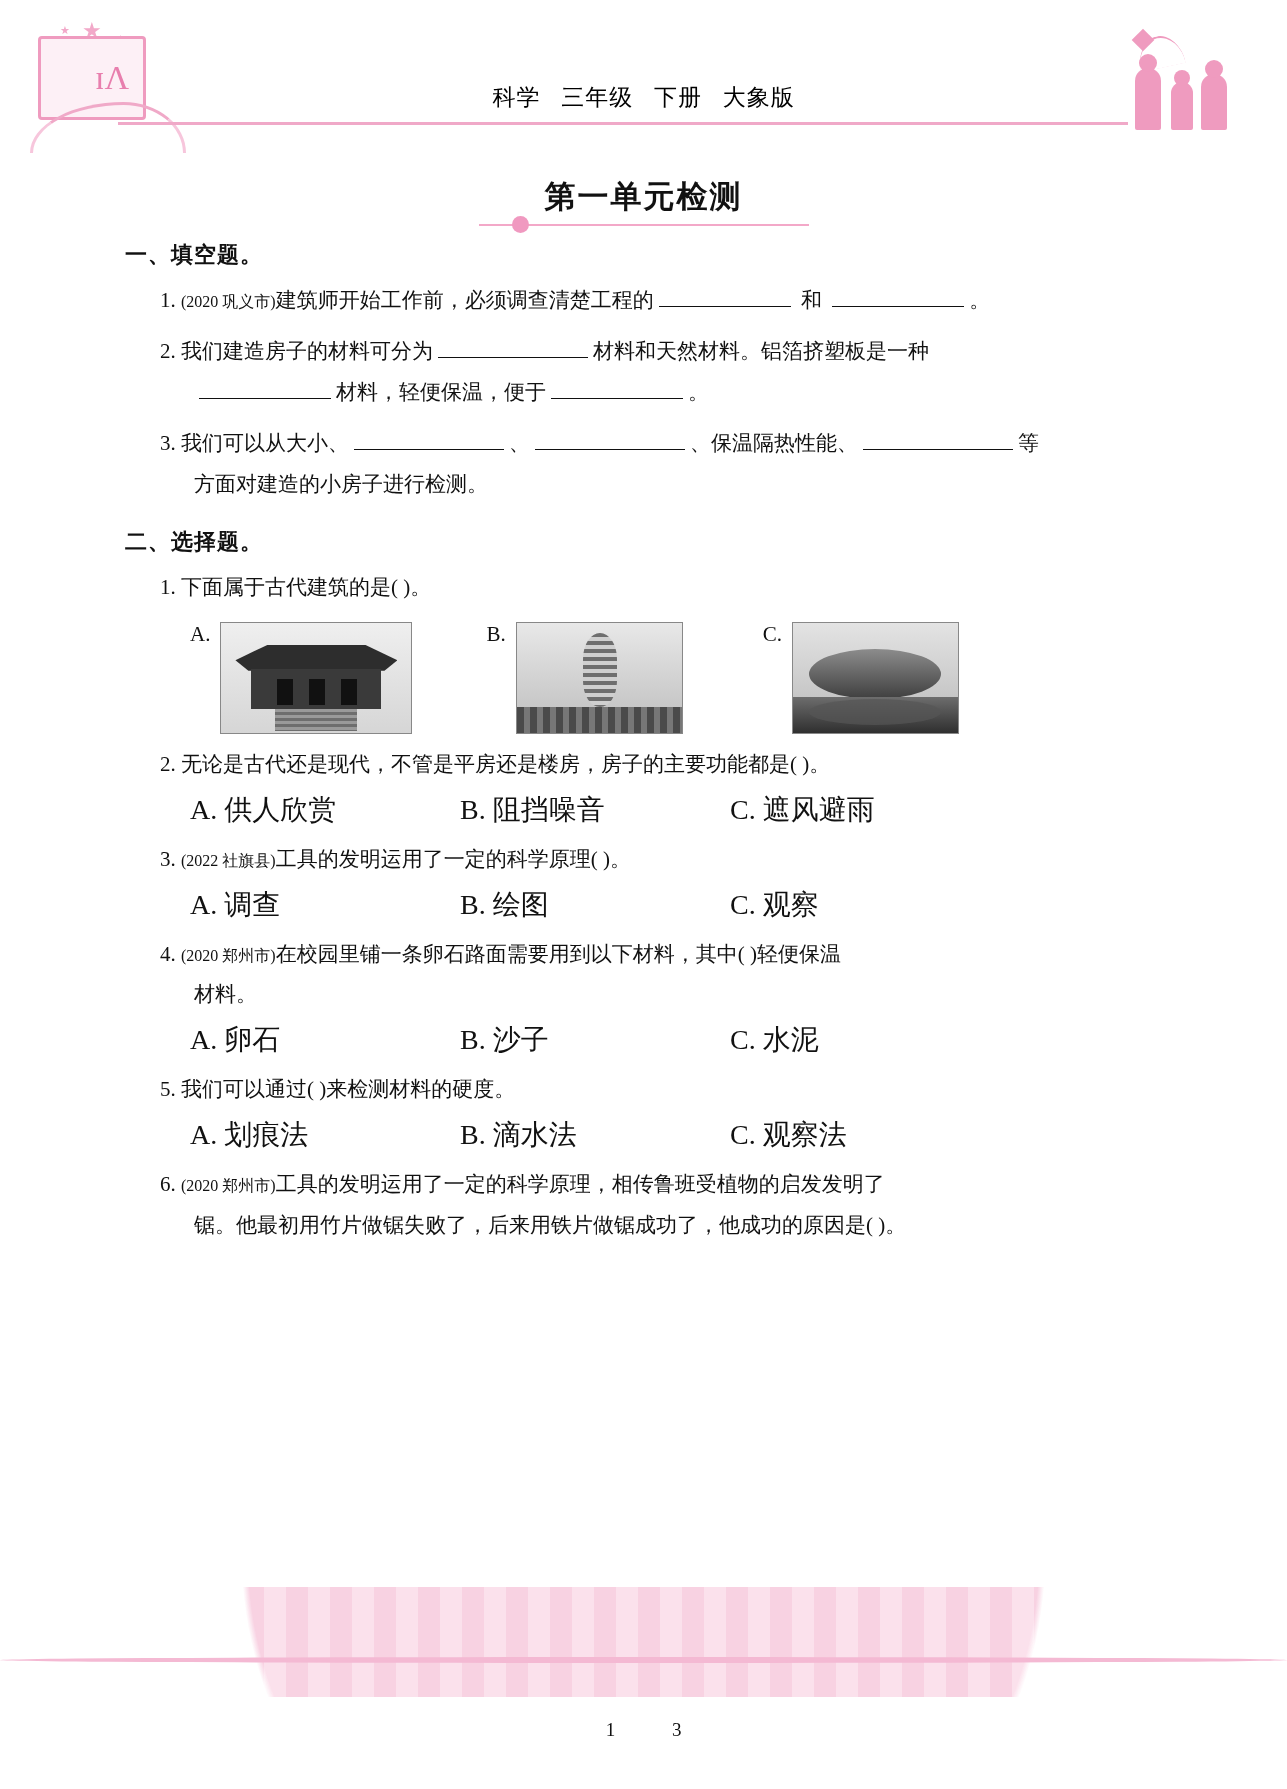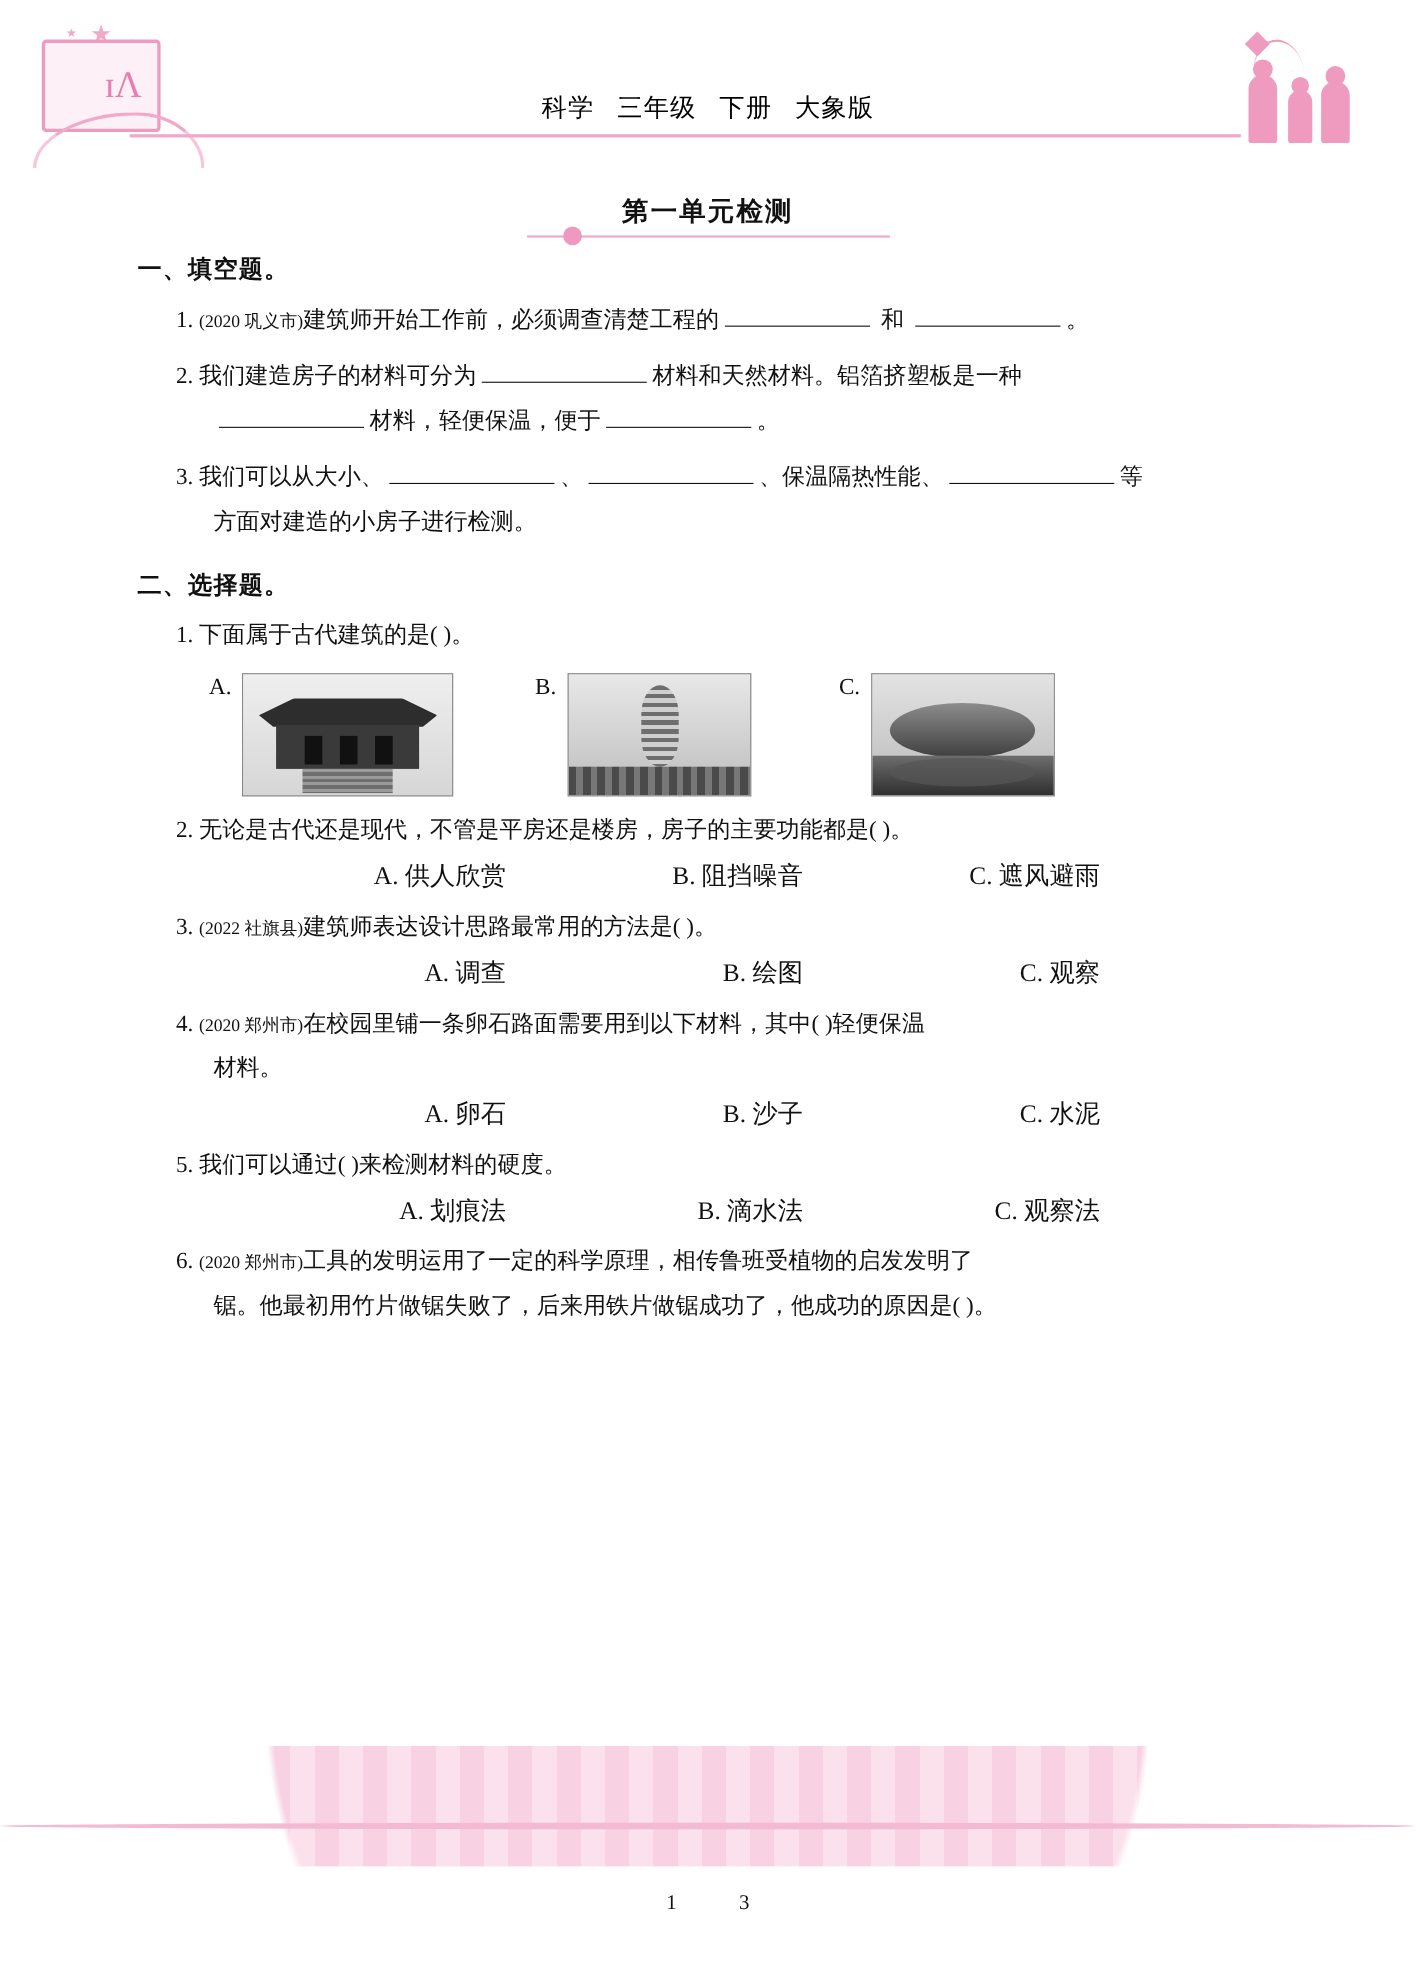--- a/index.html
+++ b/index.html
@@ -74,21 +74,21 @@
   .page-num {
     position:absolute; left:0; bottom:48px; width:100%;
     text-align:center; font-size:19px; color:#111;
   }
   .page-num .n2 { margin-left:52px; }
 
   
   .content { position:absolute; left:0; top:150px; width:100%; }
 
   .doc-title {
-    text-align:center; font-size:24px; font-weight:bold;
+    text-align:center; font-size:31px; font-weight:bold;
     letter-spacing:2px; position:relative; margin:26px 0 18px 0;
   }
   .doc-title .tline {
     position:absolute; left:50%; transform:translateX(-50%);
     bottom:-8px; width:330px; height:2px; background:#f3a8c8;
   }
   .doc-title .tdot {
     position:absolute; left:calc(50% - 132px); bottom:-15px;
     width:17px; height:17px; border-radius:50%; background:#f099c0;
   }
@@ -105,23 +105,22 @@
   }
   .sub { font-size:16px; }
   .blank {
     display:inline-block; border-bottom:1.5px solid #111;
     vertical-align:baseline; height:1.15em; margin:0 5px;
   }
   .b-md { width:132px; }
   .b-lg { width:150px; }
 
   .opts {
-    font-size:23px; margin:6px 0 0 190px; width:930px;
+    font-size:28px; margin:6px 0 0 190px; width:930px;
     display:flex;
-    text-align:right;
   }
   .opts .o { width:270px; }
 
   .imgrow {
     margin:14px 0 6px 190px; width:940px;
     display:flex; align-items:flex-start;
   }
   .imgcell { display:flex; align-items:flex-start; }
   .imglabel { font-size:21px; margin-right:10px; line-height:1.2; }
 
@@ -255,21 +254,21 @@
       <span>无论是古代还是现代，不管是平房还是楼房，房子的主要功能都是(          )。</span>
     </div>
     <div class="opts">
       <div class="o">A. 供人欣赏</div>
       <div class="o">B. 阻挡噪音</div>
       <div class="o">C. 遮风避雨</div>
     </div>
 
     <div class="q">
       <span>3.</span>
-      <span class="sub">(2022 社旗县)</span><span>建筑师表达设计思路最常用的方法是(          )。</span>
+      <span class="sub">(2022 社旗县)</span><span>工具的发明运用了一定的科学原理(          )。</span>
     </div>
     <div class="opts">
       <div class="o">A. 调查</div>
       <div class="o">B. 绘图</div>
       <div class="o">C. 观察</div>
     </div>
 
     <div class="q">
       <span>4.</span>
       <span class="sub">(2020 郑州市)</span><span>在校园里铺一条卵石路面需要用到以下材料，其中(          )轻便保温</span><br>

